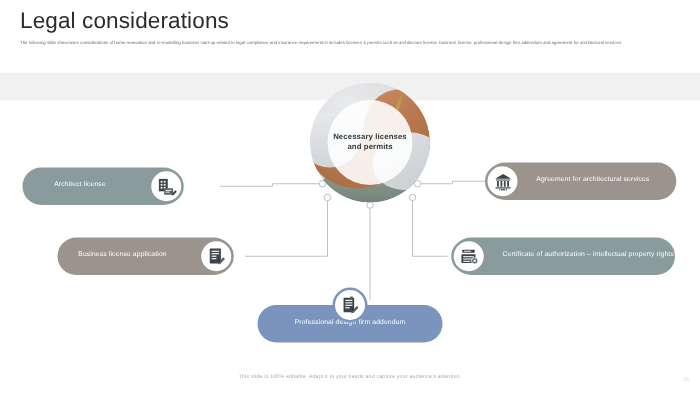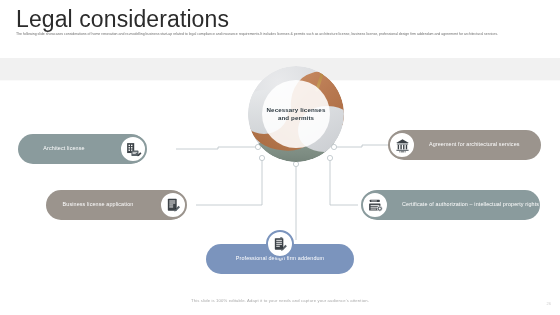--- a/index.html
+++ b/index.html
@@ -8,21 +8,21 @@
     background:#ffffff;
     font-family:"Liberation Sans", sans-serif;
     -webkit-font-smoothing:antialiased;
   }
   .slide{position:relative;width:560px;height:315px;background:#fff;}
 
   
   .header{position:absolute;left:0;top:0;width:560px;height:58px;background:#ffffff;}
   .title{
     position:absolute;left:16px;top:6px;
-    font-size:23px;font-weight:400;color:#2b2b2b;
+    font-size:18px;font-weight:400;color:#2b2b2b;
     letter-spacing:.1px;white-space:nowrap;
   }
   .subtitle{
     position:absolute;left:16px;top:32px;width:528px;
     font-size:3.5px;line-height:5.6px;color:#6d6d6d;
     font-weight:400;text-align:left;
   }
   .band{position:absolute;left:0;top:58px;width:560px;height:22px;background:#f1f1f1;}
   .band-edge{position:absolute;left:0;top:80px;width:560px;height:1px;background:#fafafa;}
 

